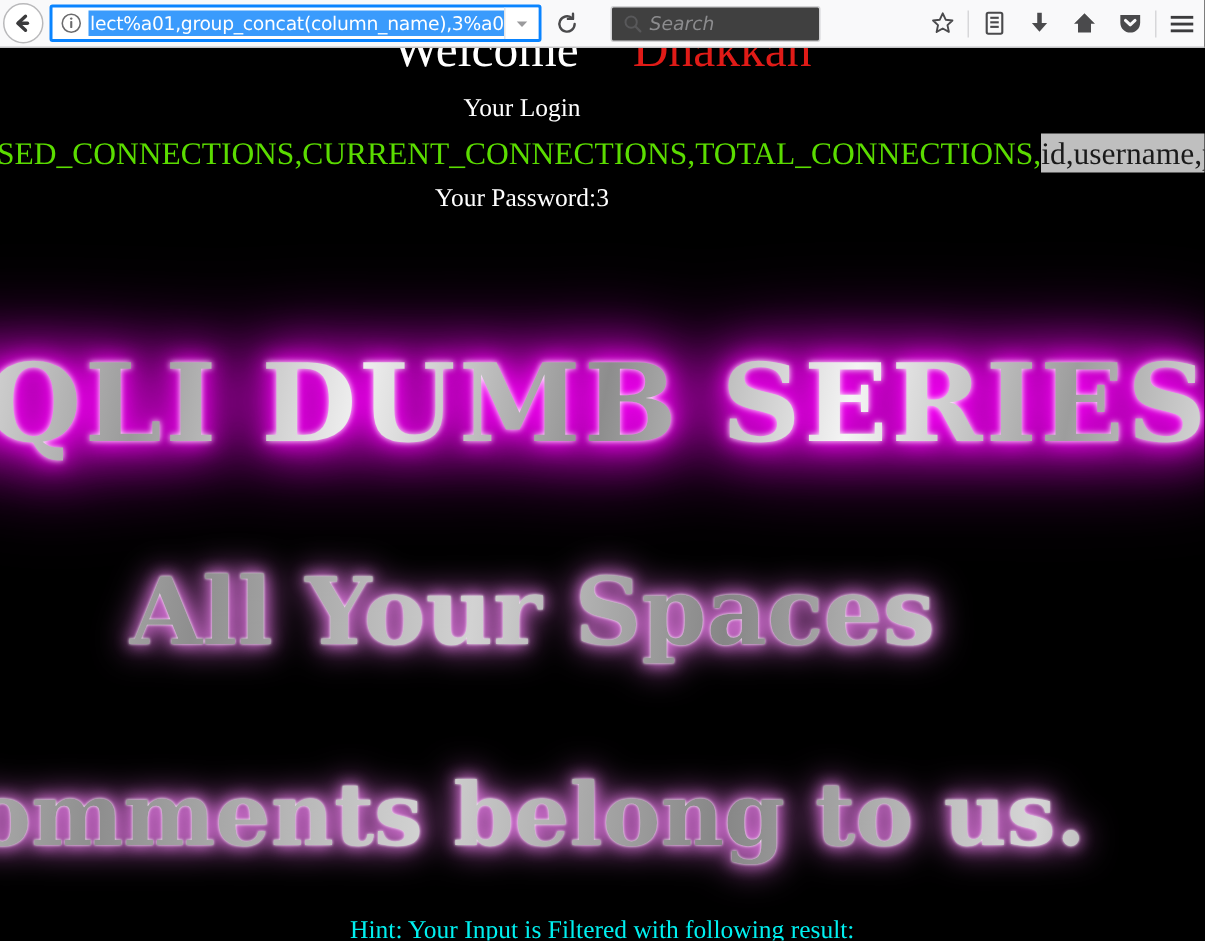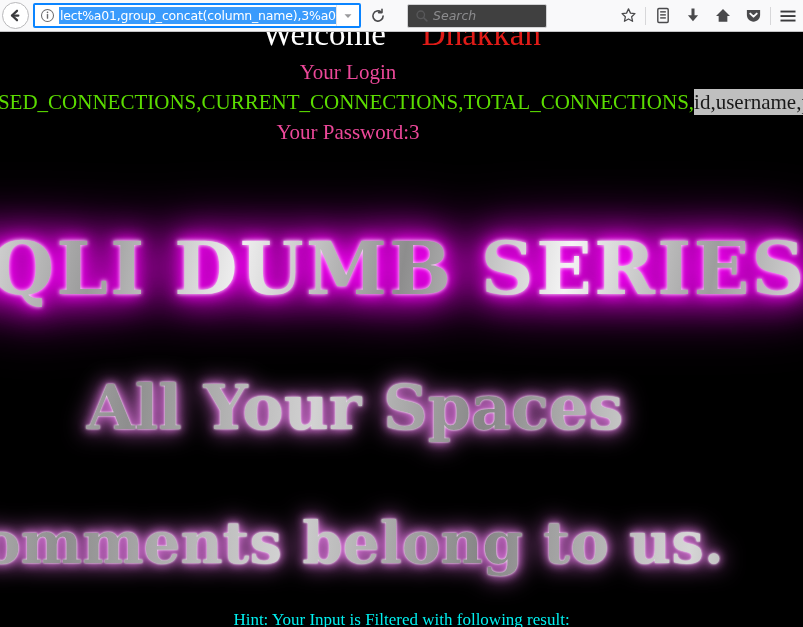--- a/index.html
+++ b/index.html
@@ -129,22 +129,22 @@
     white-space: nowrap;
   }
   #welcome-word { color: #ffffff; }
   #welcome-name { color: #e01b17; margin-left: 36px; }
 
   .login-line {
     position: absolute;
     left: 0; width: 696px;
     text-align: center;
     font-family: "Liberation Serif", serif;
-    color: #ec4899;
-    font-size: 21px;
+    color: #ffffff;
+    font-size: 17px;
     line-height: 24px;
     white-space: nowrap;
   }
   #your-login { top: 28px; }
   #your-password { top: 88px; }
 
   
   #conn-line {
     position: absolute;
     top: 58px; left: -338px;

